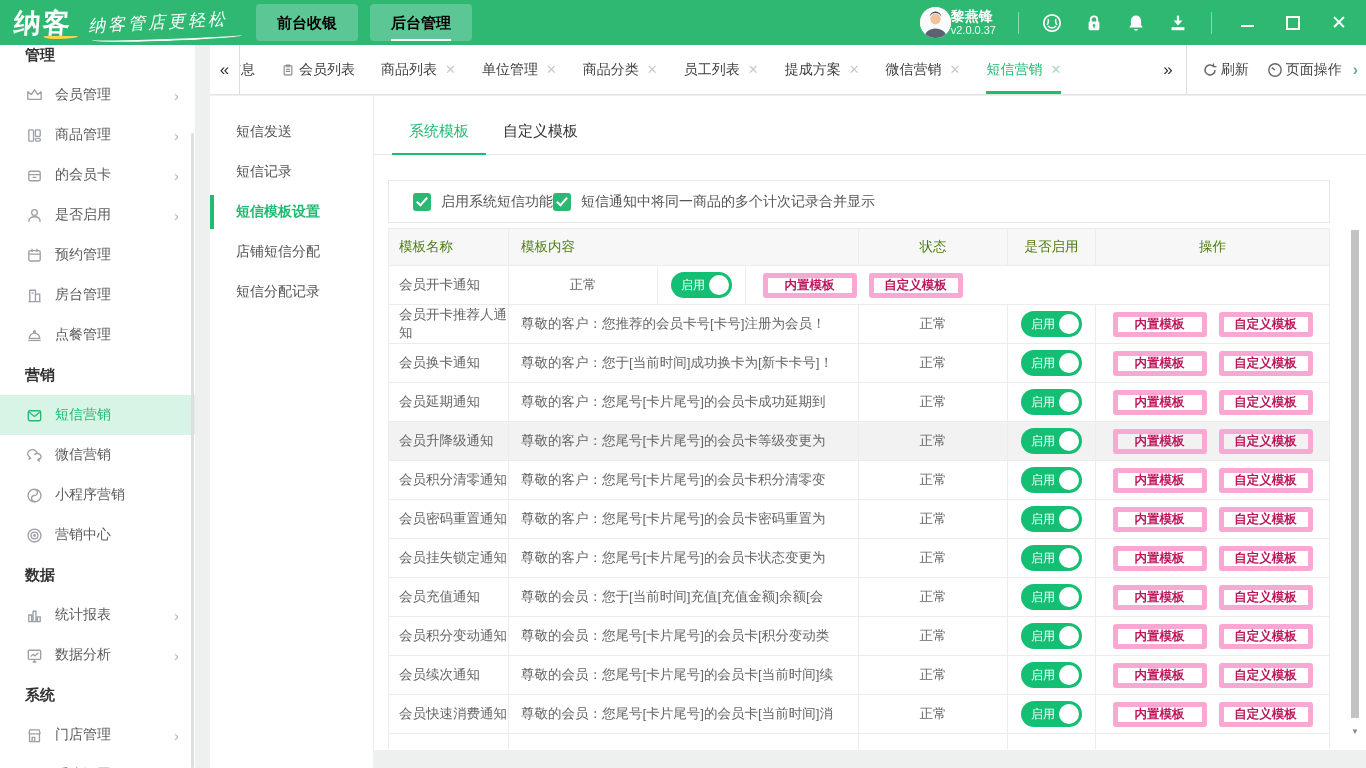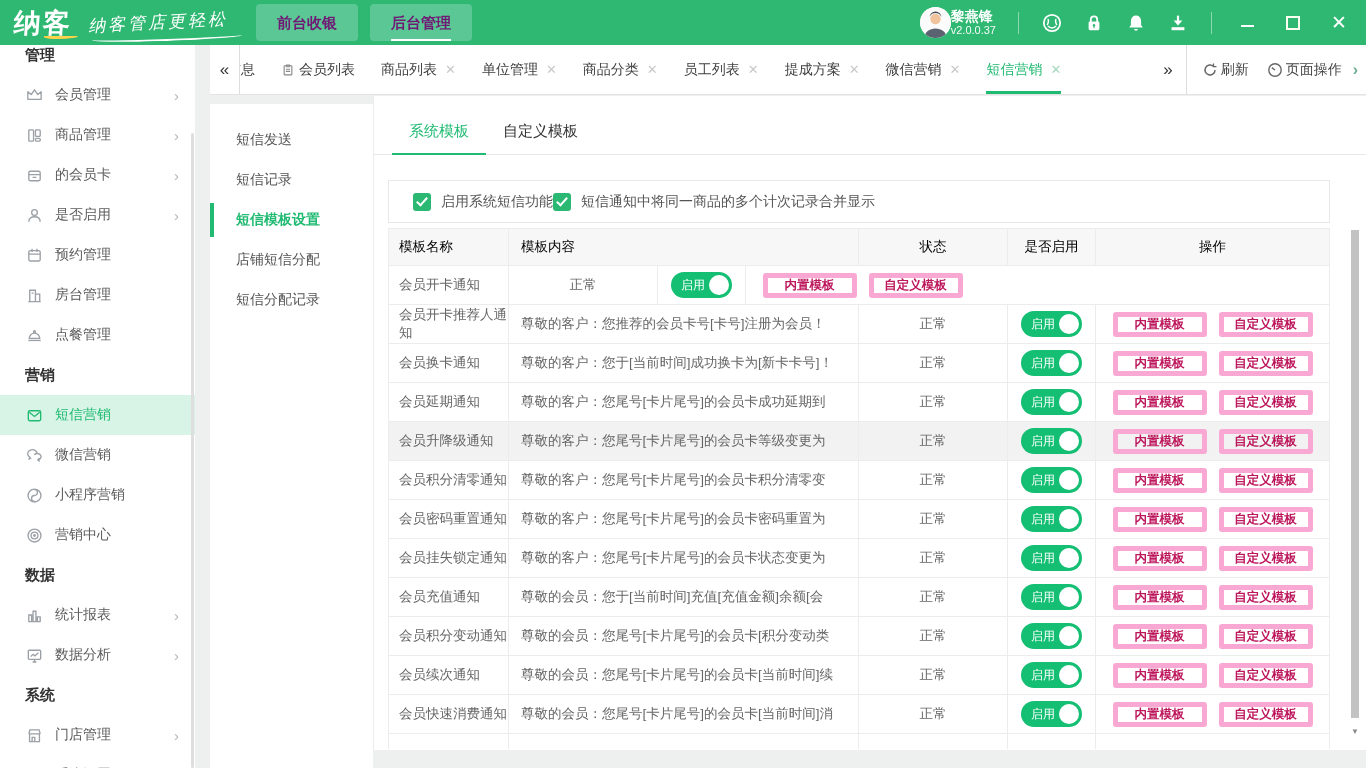--- a/index.html
+++ b/index.html
@@ -15,21 +15,21 @@
     transform:skewX(-4deg); display:inline-block; }
   .logo-swoosh { position:absolute; left:30px; bottom:2px; width:34px; height:5px;
     border-bottom:3px solid #ffd24a; border-radius:0 0 60% 40%; }
   .tagline-wrap { position:relative; margin-left:16px; }
   .tagline { font-family:"DejaVu Serif","Liberation Serif",serif; font-style:italic;
     font-size:17px; color:#fff; letter-spacing:3px; display:inline-block; transform:rotate(-3deg); }
   .tagline-swoosh { position:absolute; left:4px; bottom:-7px; width:150px; height:7px;
     border-bottom:2px solid #fff; border-radius:0 0 50% 50%; transform:rotate(-2deg); }
   .top-nav { display:flex; margin-left:28px; gap:12px; }
   .top-nav-btn { height:37px; line-height:37px; padding:0 21px; background:#5ac795;
-    color:#701a75; font-size:15px; font-weight:bold; border-radius:4px; cursor:pointer; }
+    color:#000000; font-size:15px; font-weight:bold; border-radius:4px; cursor:pointer; }
   .top-nav-btn .lbl { display:inline-block; height:100%; }
   .top-nav-btn.active .lbl { border-bottom:2px solid #fff; }
   .top-spacer { flex:1; }
   .user { display:flex; align-items:center; margin-right:10px; }
   .avatar { width:31px; height:31px; border-radius:50%; background:#fdfdfd; overflow:hidden;
     display:flex; align-items:flex-end; justify-content:center; }
   .user-meta { color:#fff; line-height:1.2; }
   .user-name { font-size:14px; font-weight:bold; }
   .user-version { font-size:11px; opacity:.95; }
   .top-div { width:1px; height:22px; background:rgba(255,255,255,.45); margin:0 12px; }
@@ -67,21 +67,21 @@
   .side-header { height:40px; display:flex; align-items:center; padding-left:25px;
     font-size:15px; font-weight:bold; color:#333; }
   .side-item { height:40px; display:flex; align-items:center; padding-left:25px;
     font-size:14px; color:#5b5b5b; cursor:pointer; position:relative; }
   .side-item .s-ic { width:20px; height:20px; margin-right:10px; color:#9aa0a6; display:flex; align-items:center; }
   .side-item .s-arrow { position:absolute; right:16px; color:#b5b5b5; font-size:15px; }
   .side-item.active { background:#d7f4e6; color:#21ba72; }
   .side-item.active .s-ic { color:#21ba72; }
 
   
-  .submenu { position:absolute; top:104px; left:210px; width:163px; bottom:0; background:#fff; }
+  .submenu { position:absolute; top:96px; left:210px; width:163px; bottom:0; background:#fff; }
   .sub-item { height:40px; display:flex; align-items:center; padding-left:26px; font-size:14px;
     color:#555; cursor:pointer; position:relative; }
   .sub-inner { padding-top:16px; }
   .sub-item.active { color:#21ba72; font-weight:bold; }
   .sub-item.active::before { content:""; position:absolute; left:0; top:3px; width:4px; height:34px; background:#21ba72; }
 
   
   .main { position:absolute; top:96px; left:373px; right:0; height:654px; background:#fff;
     border-left:1px solid #ececec; }
   .main-tabs { height:59px; display:flex; align-items:flex-end; padding-left:18px;
@@ -92,21 +92,21 @@
   .opt-box { margin:25px 0 0 14px; width:942px; height:43px; border:1px solid #e8e8e8;
     display:flex; align-items:center; padding:8px 24px; }
   .opt { display:flex; align-items:center; gap:10px; font-size:14px; color:#555; cursor:pointer; }
   .cbx { width:18px; height:18px; border-radius:3px; background:#2bb872; position:relative; flex:0 0 18px; }
   .cbx::after { content:""; position:absolute; left:6px; top:2.5px; width:4px; height:9px;
     border:solid #fff; border-width:0 2px 2px 0; transform:rotate(42deg); }
 
   
   .tbl { position:absolute; left:14px; top:132px; width:942px; border:1px solid #ececec; border-bottom:none; overflow:hidden; }
   .t-head { display:flex; background:#f7f7f7; height:37px; align-items:center;
-    color:#000000; font-size:13.5px; border-bottom:1px solid #ececec; }
+    color:#4d7c0f; font-size:13.5px; border-bottom:1px solid #ececec; }
   .t-row { display:flex; height:39px; align-items:center; font-size:13.5px; color:#666;
     border-bottom:1px solid #ececec; background:#fff; }
   .t-row.hl { background:#f2f2f2; }
   .t-row.partial { height:15px; border-bottom:none; }
   .tc { height:100%; display:flex; align-items:center; border-right:1px solid #ececec; overflow:hidden; }
   .tc:last-child { border-right:none; }
   .tc-name { width:120px; padding-left:10px; }
   .tc-content { width:350px; padding-left:12px; white-space:nowrap; }
   .tc-status { width:149px; justify-content:center; }
   .tc-enabled { width:88px; justify-content:center; }

